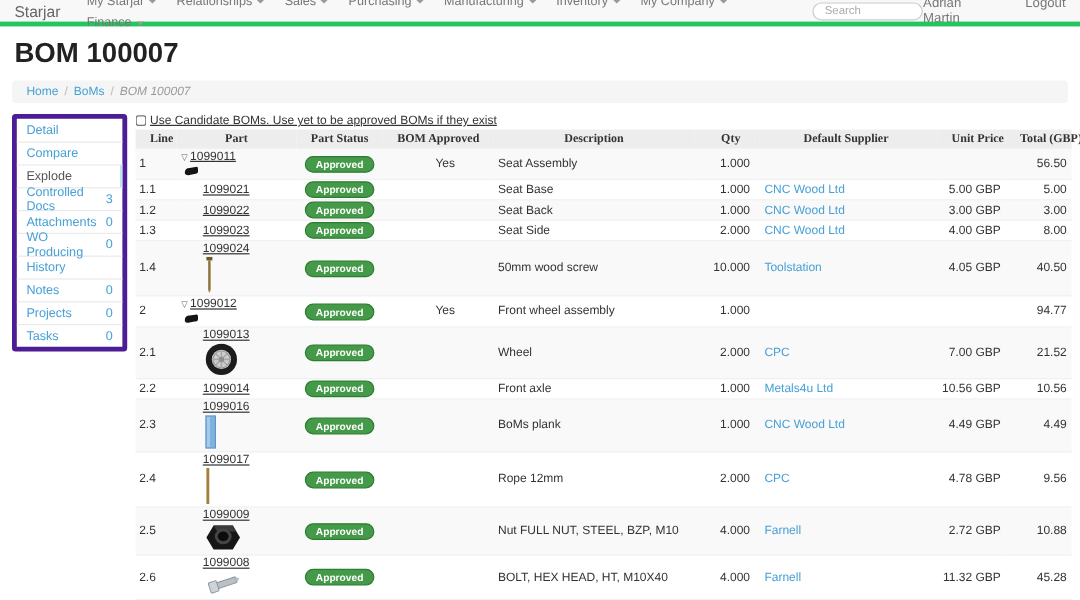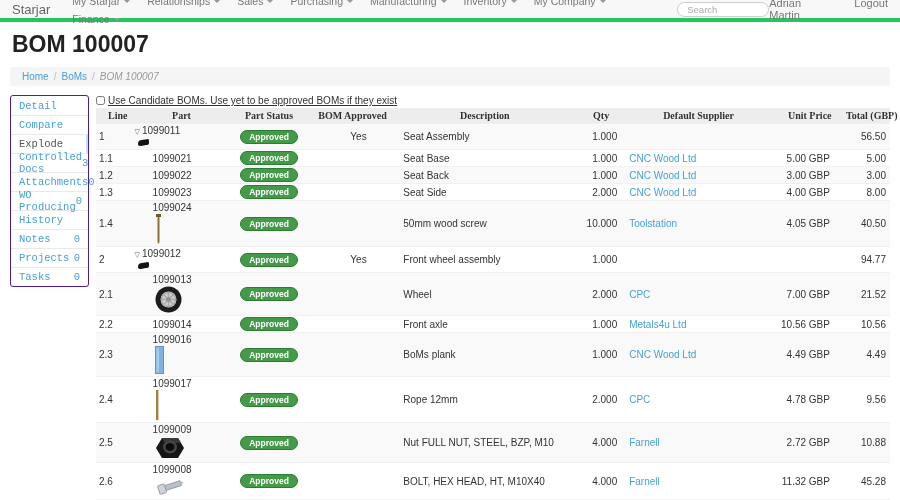--- a/index.html
+++ b/index.html
@@ -24,21 +24,21 @@
   
   .page{padding:2px 10px 0;}
   h1{font-size:23px;margin:7px 0 9px 2px;color:#222;font-weight:bold;letter-spacing:0;}
   .breadcrumb{background:#f5f5f5;border-radius:3px;padding:4px 12px;font-size:10px;margin-bottom:9px;}
   .breadcrumb a{color:var(--link);cursor:pointer;}
   .breadcrumb .sep{color:#bbb;margin:0 5px;}
   .breadcrumb .active{color:#999;font-style:italic;}
 
   
   .content{display:flex;align-items:flex-start;}
-  .sidebar{width:79px;flex-shrink:0;border:1px solid #4c1d95;border-radius:3px;background:#fff;font-family:Liberation Mono, monospace;}
+  .sidebar{width:96px;flex-shrink:0;border:4px solid #4c1d95;border-radius:3px;background:#fff;}
   .side-item{display:flex;justify-content:space-between;align-items:center;
     padding:3px 8px;border-top:1px solid #e9e9e9;font-size:10.5px;cursor:pointer;height:19px;}
   .side-item:first-child{border-top:none;}
   .side-item .lbl{color:var(--link);}
   .side-item.active{border-right:2px solid #bfe3f0;}
   .side-item.active .lbl{color:#555;}
   .side-item .cnt{color:var(--link);}
   .main{flex:1;margin-left:7px;}
 
   
@@ -61,21 +61,21 @@
   td.c-sup{text-align:left;padding-left:8px;}
   th.c-price,td.c-price,th.c-total,td.c-total{text-align:right;}
 
   .badge-approved{display:inline-block;background:var(--green);border:1px solid var(--green-b);
     color:#fff;font-weight:bold;font-size:8.5px;padding:1px 8px;border-radius:8px;line-height:10px;}
 
   .part-cell{line-height:11px;}
   .part-cell.child{padding-left:18px;}
   .part-line{white-space:nowrap;}
   .arrow{font-size:7px;color:#666;margin-right:2px;cursor:pointer;display:inline-block;}
-  .part-num{color:#333;}
+  .part-num{color:#333;text-decoration:underline;}
   .part-img{margin:1px 0 1px 2px;line-height:0;}
   a.sup-link{color:var(--link);cursor:pointer;}
 </style>
 </head>
 <body>
 
 <nav class="navbar">
   <span class="brand">Starjar</span>
   <span id="nav-menus"><a class="nav-item">
         <span>My Starjar</span>

